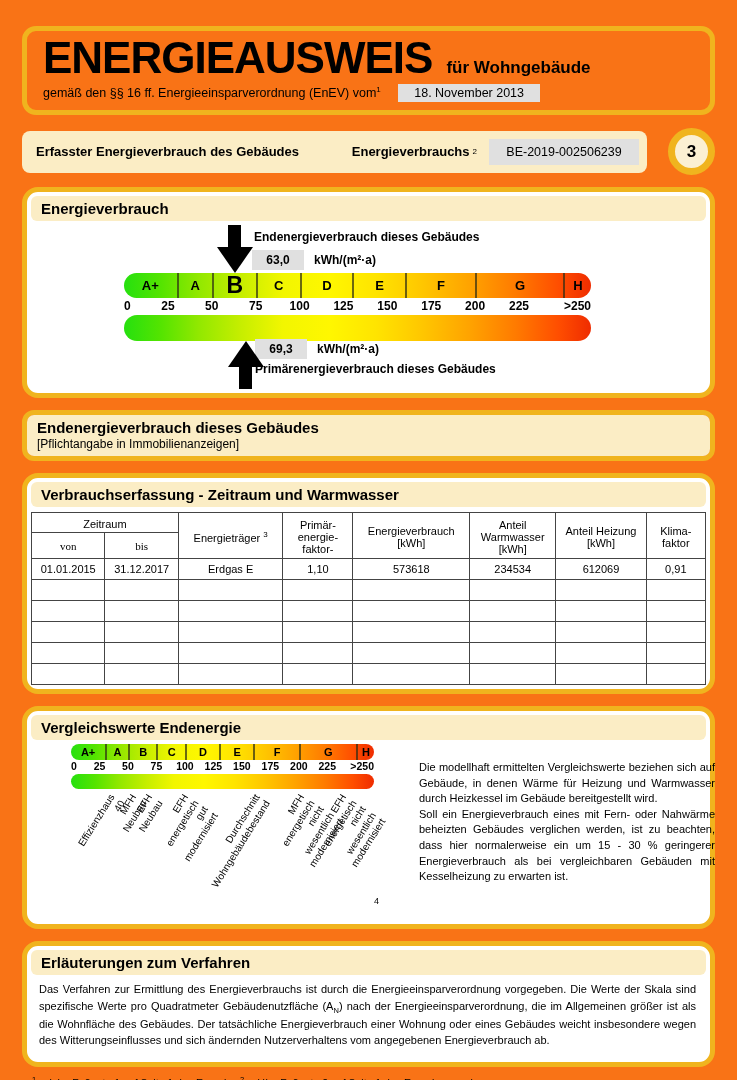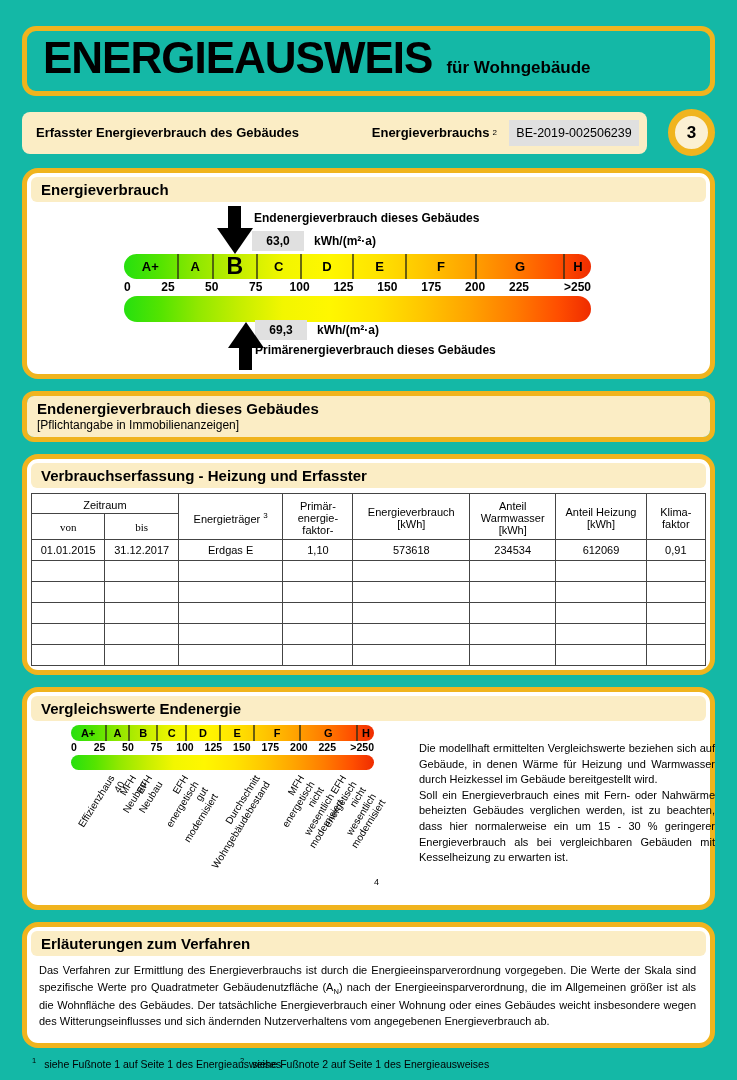--- a/index.html
+++ b/index.html
@@ -1,18 +1,18 @@
 <!DOCTYPE html>
 <html><head>
 <meta charset="utf-8">
 <style>
   * { margin:0; padding:0; box-sizing:border-box; }
   html,body { background:#fff; }
   body { font-family:"Liberation Sans","DejaVu Sans",sans-serif; color:#000; }
-  .page { position:relative; width:737px; height:1080px; background:#14b8a6; padding:26px 22px 0 22px; overflow:hidden; }
+  .page { position:relative; width:737px; height:1080px; background:#f97316; padding:26px 22px 0 22px; overflow:hidden; }
 
   
   .gold-box { border:5px solid #F0B41E; border-radius:16px; background:#fff; padding:4px; margin-top:12px; }
   .section-header { background:#FBEDC5; border-radius:6px; padding:3px 10px; font-size:15px; font-weight:bold; height:25px; line-height:19px; }
   .grey-box { background:#E0E0E0; }
   sup { font-size:8px; vertical-align:super; }
 
   
   .title-box { border:5px solid #F0B41E; border-radius:14px; padding:2px 16px 8px 16px; margin-top:0; }
   .main-title { font-size:44px; font-weight:bold; letter-spacing:-1px; }
@@ -20,21 +20,21 @@
   .law-row { font-size:12.5px; margin-top:1px; }
   .date-box { display:inline-block; padding:2px 16px; margin-left:14px; font-size:12.5px; }
 
   
   .meta-row { display:flex; align-items:center; margin-top:13px; gap:21px; height:47px; }
   .meta-bar { flex:1; background:#FBEDC5; border-radius:8px; height:42px; display:flex; align-items:center; padding:0 8px 0 14px; }
   .meta-title { font-weight:bold; font-size:13px; }
   .reg-group { margin-left:auto; display:flex; align-items:center; }
   .reg-label { font-weight:bold; font-size:13px; }
   .reg-group sup { margin:0 12px 0 3px; }
-  .reg-box { width:130px; height:26px; display:flex; align-items:center; justify-content:center; font-size:12.5px; }
+  .reg-box { width:150px; height:26px; display:flex; align-items:center; justify-content:center; font-size:12.5px; }
   .page-circle { width:47px; height:47px; border-radius:50%; border:7px solid #F0B41E; background:#FBF0D3; display:flex; align-items:center; justify-content:center; font-weight:bold; font-size:17px; flex:0 0 47px; }
 
   
   .energy-body { position:relative; height:168px; }
   .arrow { position:absolute; width:36px; }
   .arrow .shaft { width:13px; height:22px; background:#000; margin:0 auto; }
   .head-down { width:0; height:0; border-left:18px solid transparent; border-right:18px solid transparent; border-top:26px solid #000; }
   .head-up { width:0; height:0; border-left:18px solid transparent; border-right:18px solid transparent; border-bottom:26px solid #000; }
   .arrow-down { top:4px; }
   .arrow-up { top:120px; }
@@ -99,20 +99,24 @@
 </style>
 </head>
 <body>
 
 <div class="page">
 
   <div class="title-box">
     <div>
       <span class="main-title">ENERGIEAUSWEIS</span><span class="sub-title">für Wohngebäude</span>
     </div>
+    <div class="law-row">
+      <span>gemäß den §§ 16 ff. Energieeinsparverordnung (EnEV) vom</span><sup>1</sup>
+      <span class="grey-box date-box">18. November 2013</span>
+    </div>
   </div>
 
   <div class="meta-row">
     <div class="meta-bar">
       <span class="meta-title">Erfasster Energieverbrauch des Gebäudes</span>
       <span class="reg-group">
         <span class="reg-label">Energieverbrauchs</span>
           <sup>2</sup>
         <span class="grey-box reg-box">BE-2019-002506239</span>
       </span>
@@ -194,21 +198,21 @@
   <section class="gold-box endbar">
     <div class="endbar-inner">
       <div class="endbar-left">
         <div class="endbar-title">Endenergieverbrauch dieses Gebäudes</div>
         <div class="endbar-sub">[Pflichtangabe in Immobilienanzeigen]</div>
       </div>
     </div>
   </section>
 
   <section class="gold-box">
-    <div class="section-header">Verbrauchserfassung - Heizung und Erfasster</div>
+    <div class="section-header">Verbrauchserfassung - Zeitraum und Warmwasser</div>
     <table class="consumption">
       <colgroup>
         <col style="width:10.9%">
           <col style="width:10.9%">
           <col style="width:15.5%">
           <col style="width:10.4%">
         <col style="width:17.3%">
           <col style="width:12.8%">
           <col style="width:13.4%">
           <col style="width:8.8%">

